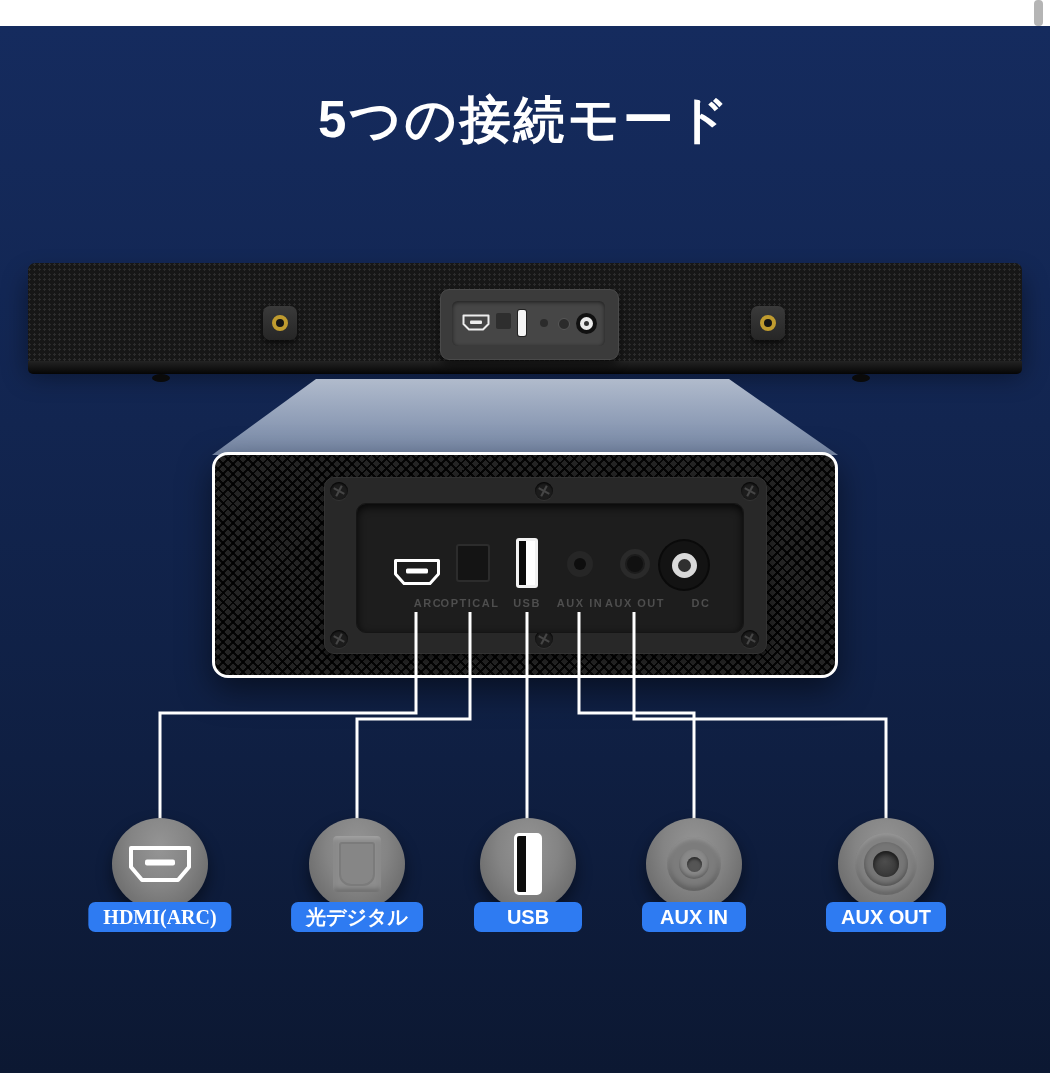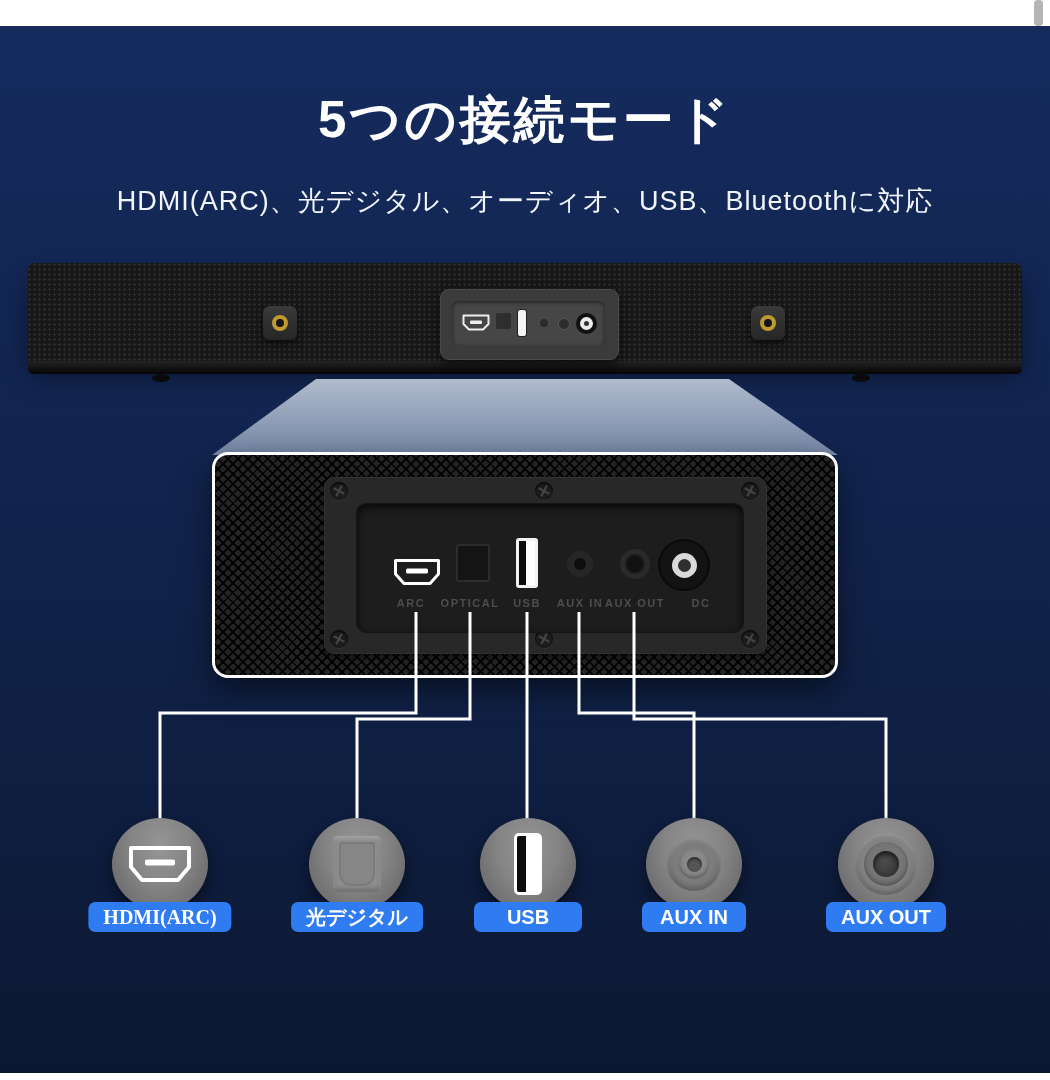--- a/index.html
+++ b/index.html
@@ -66,21 +66,21 @@
         background:linear-gradient(90deg,#0b0b0b 0 42%,#ffffff 42% 100%);}
   .jack{border-radius:50%;display:flex;align-items:center;justify-content:center;}
   .auxin-port{left:352px;top:96px;width:26px;height:26px;background:#262626;}
   .auxin-port .hole{width:12px;height:12px;border-radius:50%;background:#0e0e0e;}
   .auxout-port{left:405px;top:94px;width:30px;height:30px;background:#2a2a2a;}
   .auxout-port .hole{width:16px;height:16px;border-radius:50%;background:#111;border:2px solid #1c1c1c;}
   .dc-port{left:445px;top:86px;width:48px;height:48px;background:#131313;box-shadow:0 0 0 2px #0a0a0a;}
   .dc-port .ring{width:13px;height:13px;border:6px solid #d9d9d9;border-radius:50%;background:#2f2f2f;}
   .port-label{position:absolute;top:142px;transform:translateX(-50%);color:#4e4e4e;
         font-size:11px;font-weight:700;letter-spacing:1.5px;white-space:nowrap;}
-  .pl1{left:196px;} .pl2{left:255px;} .pl3{left:312px;} .pl4{left:365px;} .pl5{left:420px;} .pl6{left:486px;}
+  .pl1{left:213px;} .pl2{left:255px;} .pl3{left:312px;} .pl4{left:365px;} .pl5{left:420px;} .pl6{left:486px;}
   .hdmi-big{position:absolute;left:178px;top:103px;}
   
   .lines-svg{position:absolute;left:0;top:0;width:1050px;height:1080px;pointer-events:none;}
   
   .mode-circle{position:absolute;top:818px;width:96px;height:92px;border-radius:50%;
         background:radial-gradient(ellipse at 50% 32%,#959595 0%,#848484 45%,#6d6d6d 80%,#5d5d5d 100%);
         box-shadow:0 8px 16px rgba(0,0,0,.45);display:flex;align-items:center;justify-content:center;}
   .mc1{left:112px;} .mc2{left:309px;} .mc3{left:480px;} .mc4{left:646px;} .mc5{left:838px;}
   .pill{position:absolute;top:902px;transform:translateX(-50%);height:30px;line-height:30px;
         min-width:78px;padding:0 15px;background:#2e7bf2;border-radius:7px;color:#ffffff;
@@ -109,21 +109,20 @@
 </style>
 </head>
 <body>
 
 <div class="stage">
   <div class="hero"></div>
   <div class="scroll-thumb"></div>
   <div class="edge-track"></div>
 
   <div class="title">5つの接続モード</div>
-  <div class="subtitle">HDMI(ARC)、光デジタル、オーディオ、USB、Bluetoothに対応</div>
 
   <div class="bar-body"></div>
   <div class="bar-base"></div>
   <div class="bar-foot foot-l"></div>
   <div class="bar-foot foot-r"></div>
   <div class="bracket bracket-l">
     <div class="ring"></div>
   </div>
   <div class="bracket bracket-r">
     <div class="ring"></div>

